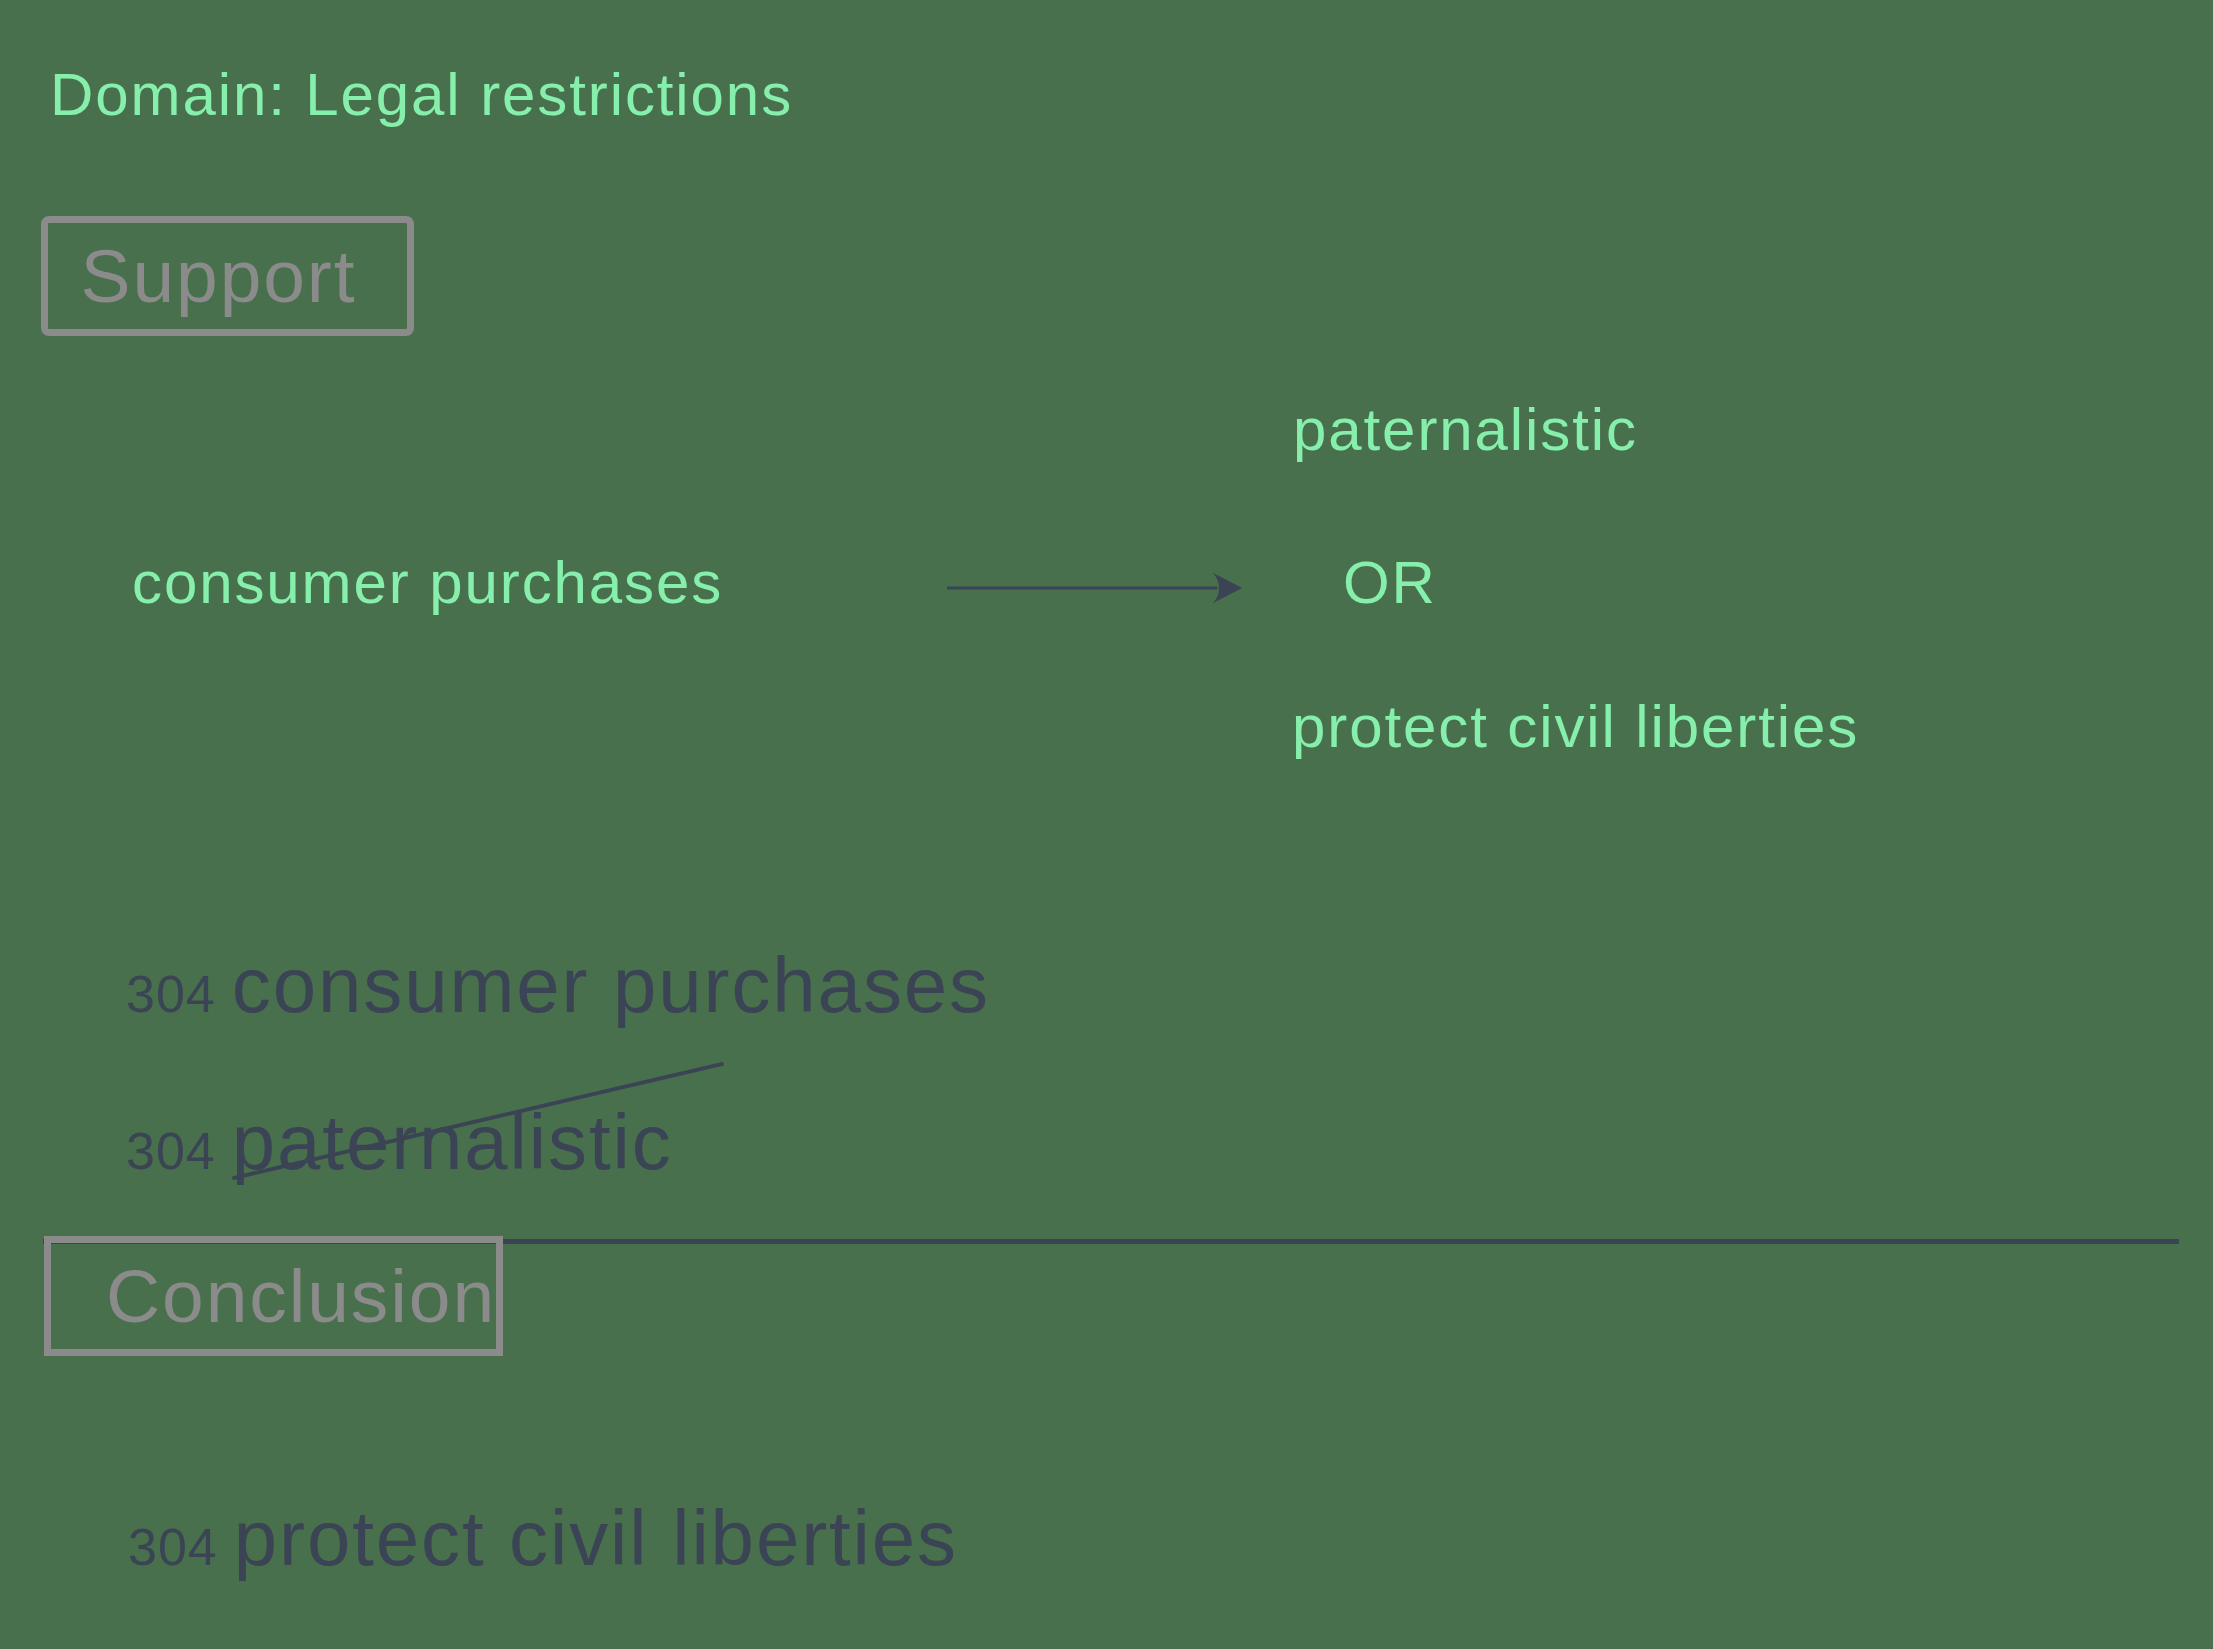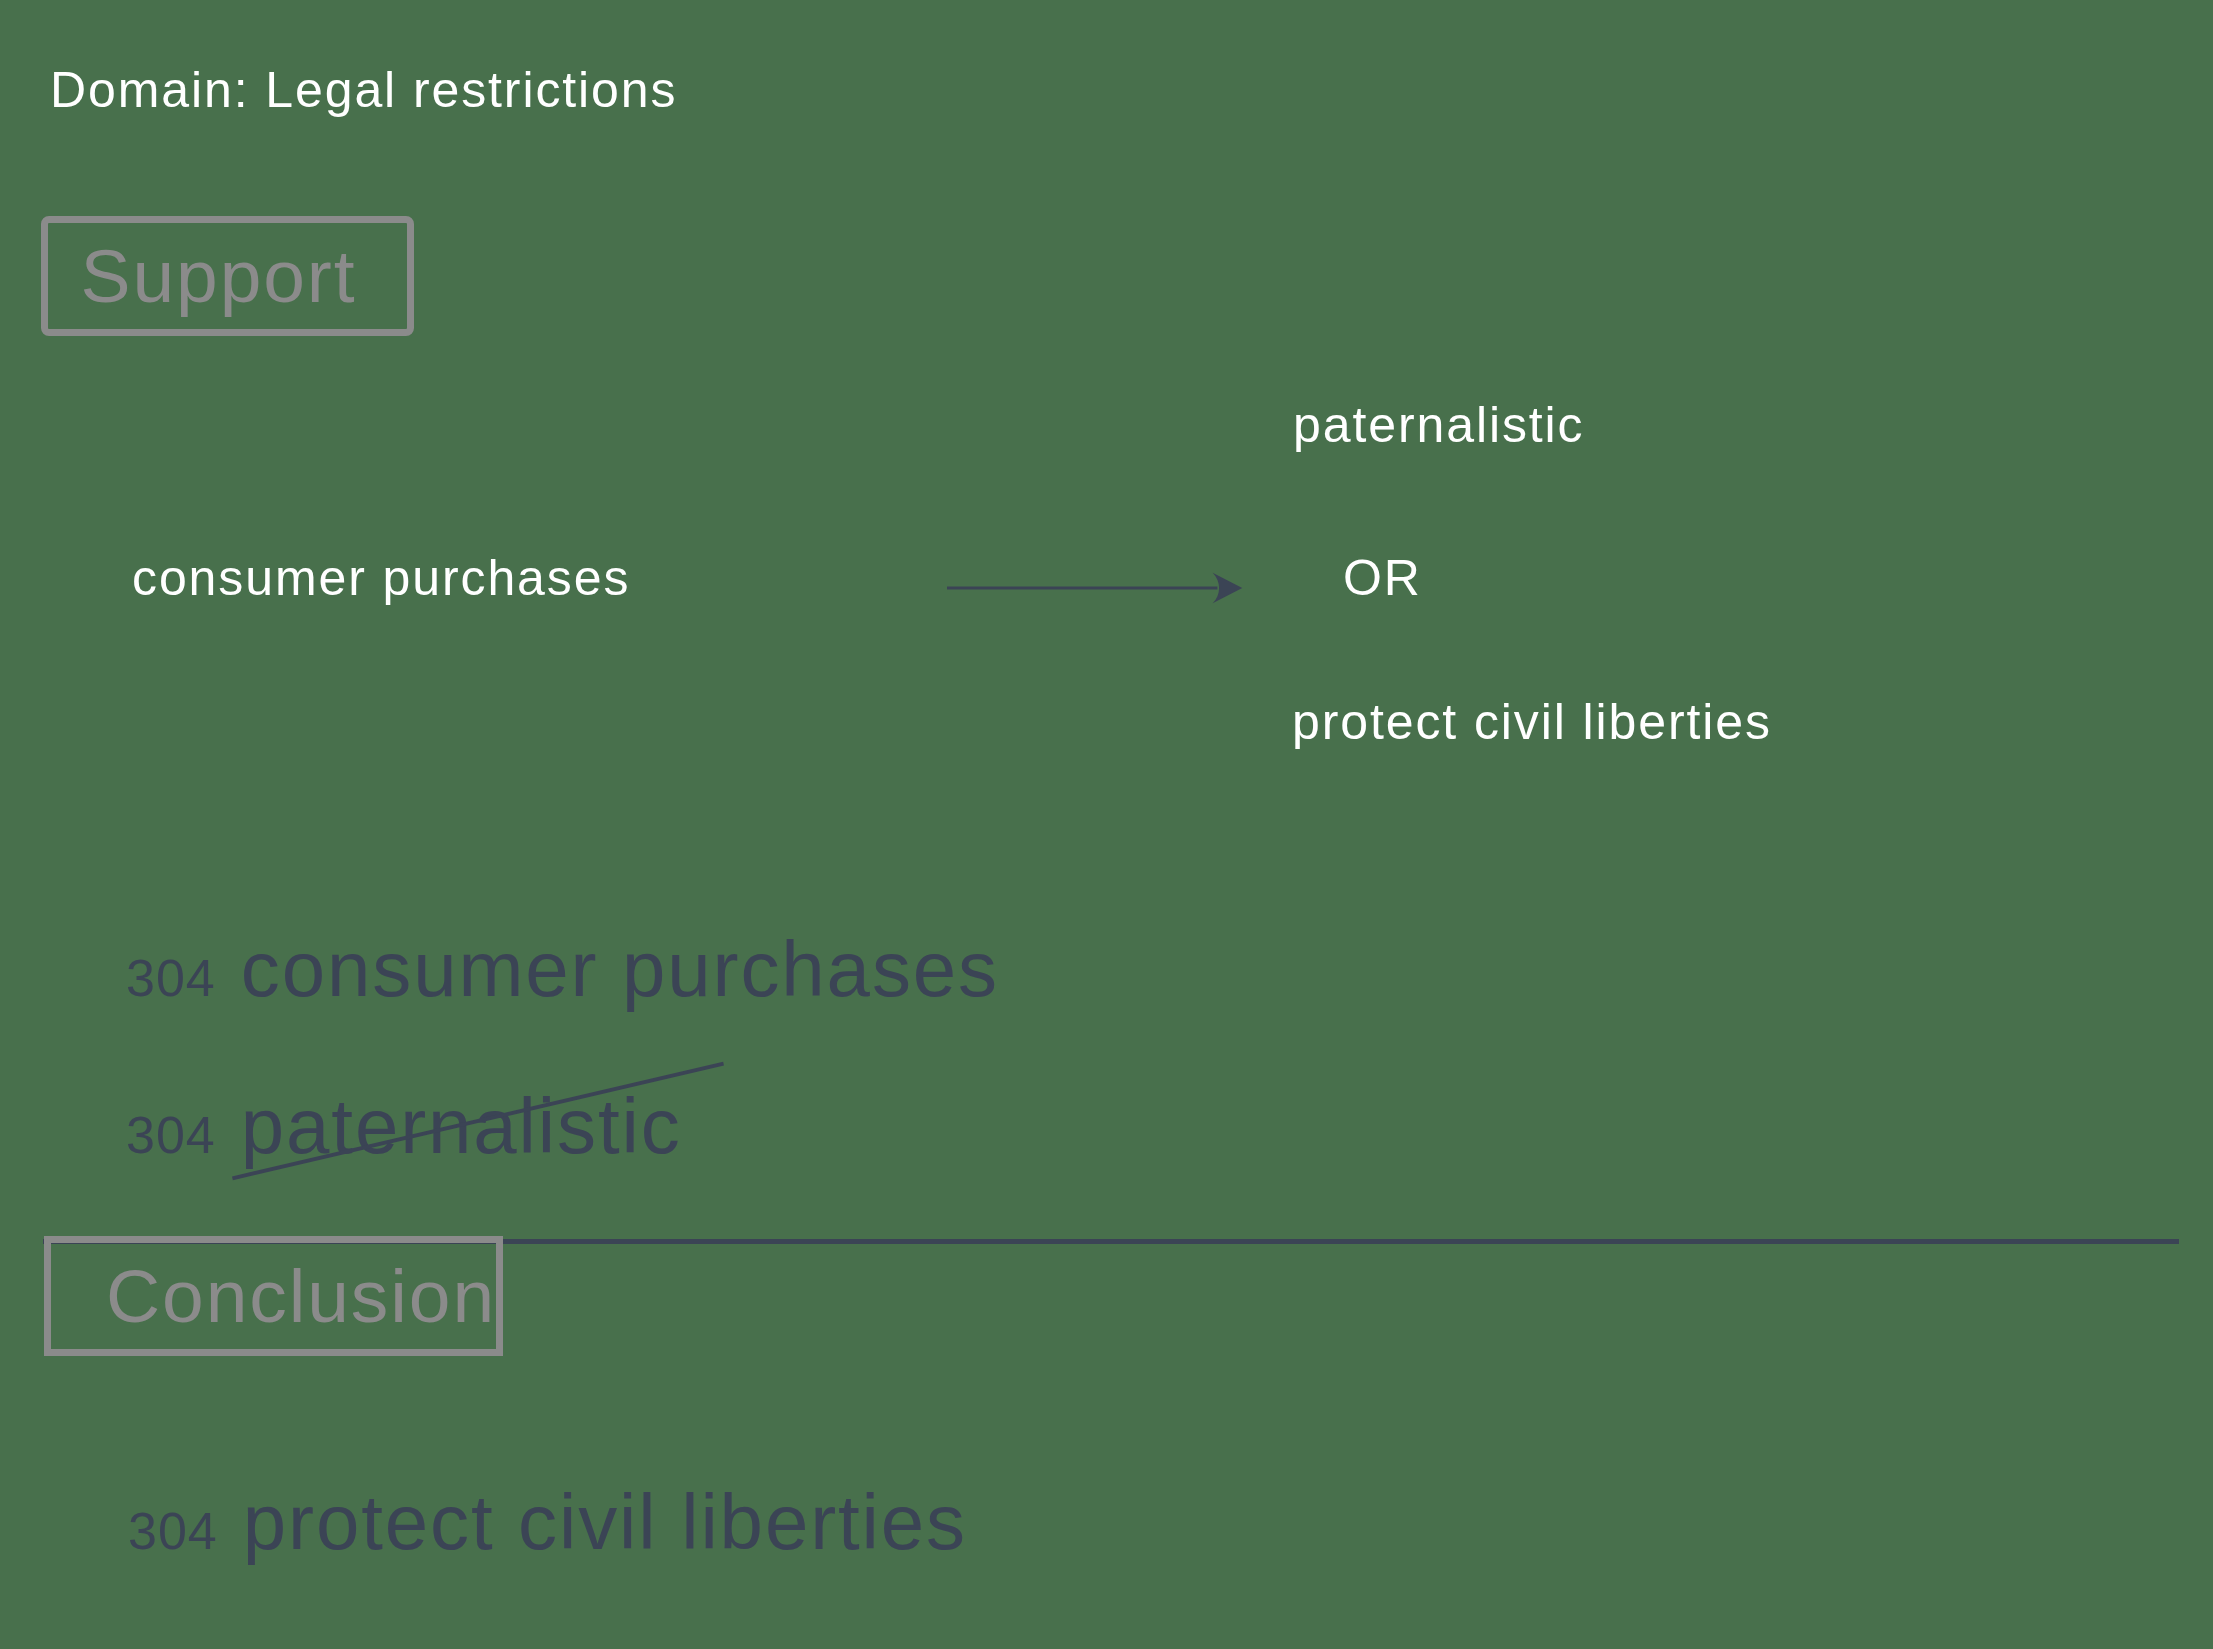--- a/index.html
+++ b/index.html
@@ -9,34 +9,35 @@
   }
   #canvas{
     position:relative;
     width:2214px;
     height:1650px;
     background:#48704C;
     overflow:hidden;
   }
   .txt{
     position:absolute;
-    color:#ffffff;
-    font-size:50px;
+    color:#86efac;
+    font-size:60px;
     line-height:1;
     letter-spacing:1.9px;
     white-space:nowrap;
     text-align:right;
   }
   .ref-row{
     position:absolute;
     display:flex;
     align-items:baseline;
-    gap:25px;
+    gap:16px;
     line-height:1;
     white-space:nowrap;
+    margin-top:16px;
   }
   .ref-num{
     color:#3B4455;
     font-size:52px;
     letter-spacing:1px;
   }
   .ref-text{
     color:#3B4455;
     font-size:78px;
     letter-spacing:1.9px;

